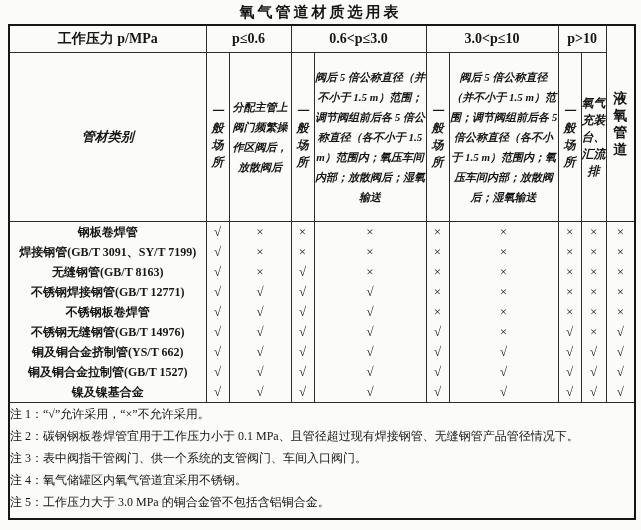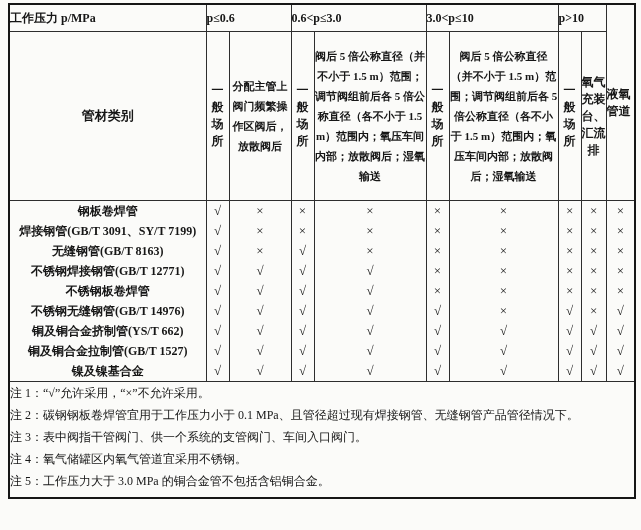--- a/index.html
+++ b/index.html
@@ -25,23 +25,23 @@
     width:626px;
     margin:3px 0 0 8px;
     border:2px solid #161616;
   }
   table.main td{
     border:1px solid #2e2e2e;
     padding:0;
     overflow:hidden;
   }
   
-  .h1 td{height:26px;text-align:left;font-weight:bold;font-size:12px;}
-  
-  .h2 td{height:168px;vertical-align:middle;}
+  .h1 td{height:26px;text-align:center;font-weight:bold;font-size:14px;}
+  
+  .h2 td{height:168px;vertical-align:middle;font-style:italic;}
   .corner{font-size:13px;font-weight:bold;text-align:center;}
   .mat-header{font-size:13px;font-weight:bold;text-align:center;vertical-align:middle;}
   .vert{
     font-size:12px;font-weight:bold;
     line-height:17px;
     text-align:center;vertical-align:middle;
     word-break:break-all;
     padding:0 3px;
   }
   .longtext{
@@ -77,20 +77,21 @@
     font-weight:normal;
     line-height:22px;
     white-space:nowrap;
   }
 </style>
 </head>
 <body>
 
 <div class="page">
 
+  <div class="doc-title">氧气管道材质选用表</div>
 
   <table class="main">
     <colgroup>
       <col style="width:197px">
         <col style="width:23px">
         <col style="width:62px">
       <col style="width:23px">
         <col style="width:112px">
         <col style="width:23px">
       <col style="width:109px">

